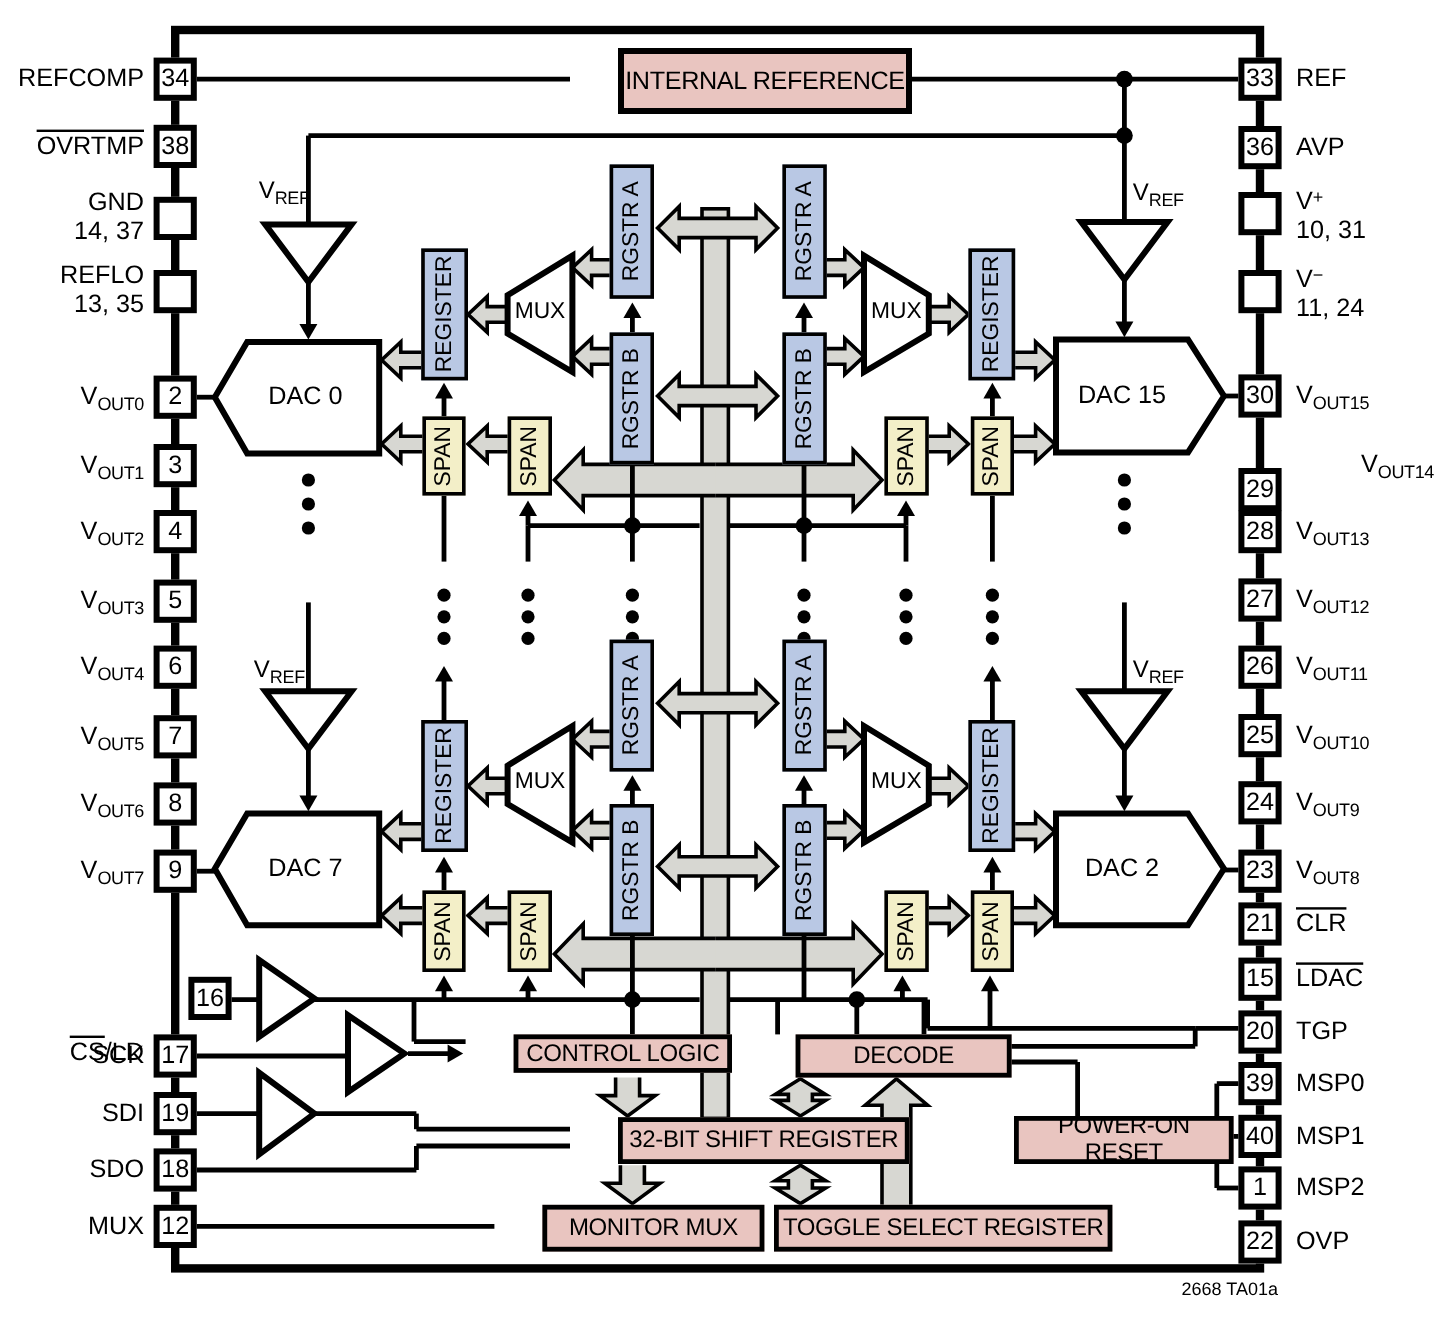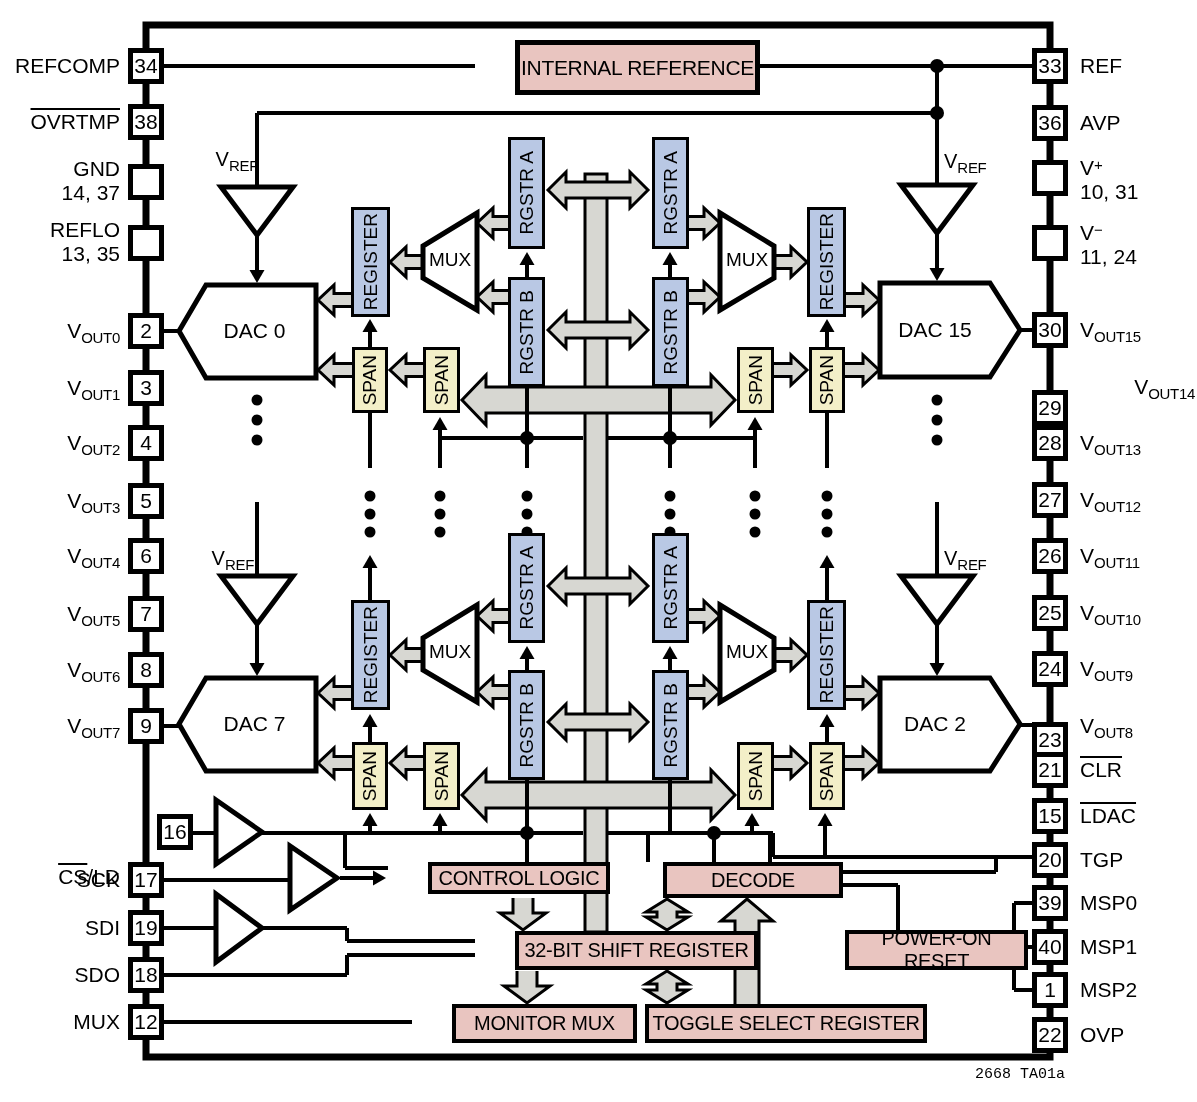--- a/index.html
+++ b/index.html
@@ -225,21 +225,21 @@
   <div class="blk pink" style="left:475px;top:931px;width:243px;height:39px;">32-BIT SHIFT REGISTER</div>
   <div class="blk pink" style="left:412px;top:1004px;width:185px;height:39px;">MONITOR MUX</div>
   <div class="blk pink" style="left:605px;top:1004px;width:282px;height:39px;">TOGGLE SELECT REGISTER</div>
   <div class="blk pink" style="left:805px;top:930px;width:183px;height:40px;">POWER-ON RESET</div>
 
   <div class="flbl" style="left:207px;top:319px;width:95px;">DAC 0</div>
   <div class="flbl" style="left:207px;top:712px;width:95px;">DAC 7</div>
   <div class="flbl" style="left:885px;top:318px;width:100px;">DAC 15</div>
   <div class="flbl" style="left:885px;top:712px;width:100px;">DAC 2</div>
 
-  <div class="note" style="left:975px;top:1066px;width:90px;text-align:right;font-family:Liberation Mono, monospace;">2668 TA01a</div>
+  <div class="note" style="left:975px;top:1066px;width:90px;text-align:right;">2668 TA01a</div>
 <div class="vblk blue" style="left:351px;top:207px;width:39px;height:110px;">
       <span>REGISTER</span>
     </div>
     <div class="vblk blue" style="left:807px;top:207px;width:39px;height:110px;">
       <span>REGISTER</span>
     </div>
     <div class="vblk blue" style="left:351px;top:600px;width:39px;height:110px;">
       <span>REGISTER</span>
     </div>
     <div class="vblk blue" style="left:807px;top:600px;width:39px;height:110px;">
@@ -458,21 +458,21 @@
     </div>
     <div class="pinlbl right-lbl" style="top:600px;">
       <div><span>V</span><span class="sb">OUT10</span></div>
     </div>
     <div class="pinbox" style="left:1032px;top:651px;">
       <span>24</span>
     </div>
     <div class="pinlbl right-lbl" style="top:656px;">
       <div><span>V</span><span class="sb">OUT9</span></div>
     </div>
-    <div class="pinbox" style="left:1032px;top:708px;margin-top:14px;">
+    <div class="pinbox" style="left:1032px;top:708px;">
       <span>23</span>
     </div>
     <div class="pinlbl right-lbl" style="top:713px;">
       <div><span>V</span><span class="sb">OUT8</span></div>
     </div>
     <div class="pinbox" style="left:1032px;top:752px;">
       <span>21</span>
     </div>
     <div class="pinlbl right-lbl" style="top:757px;">
       <div><span class="bar">CLR</span></div>

